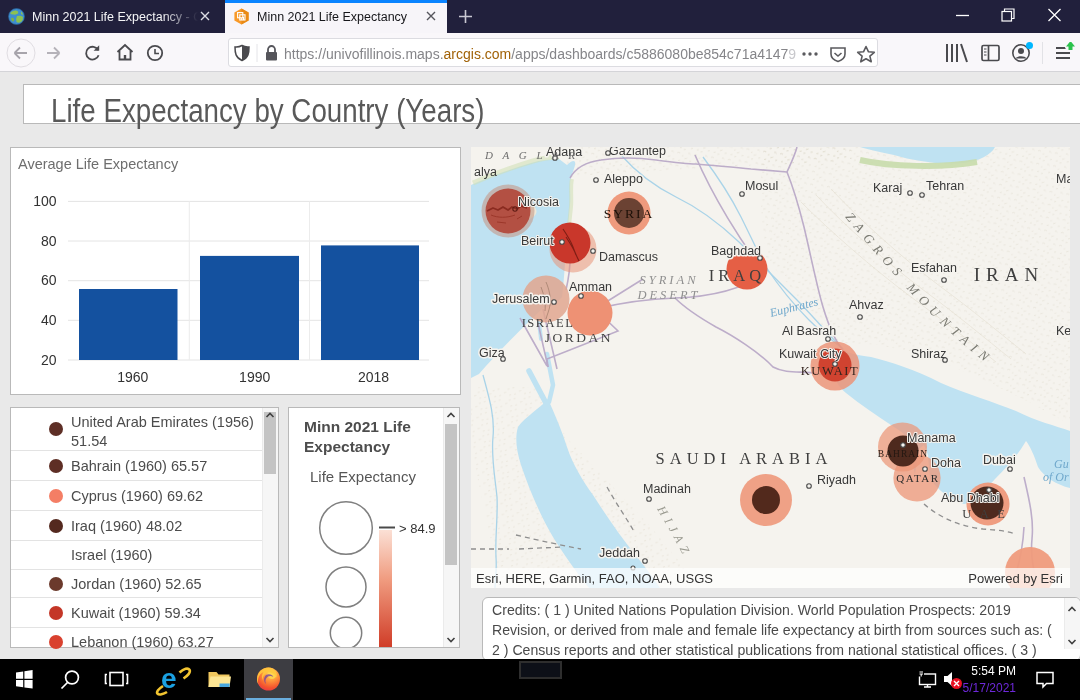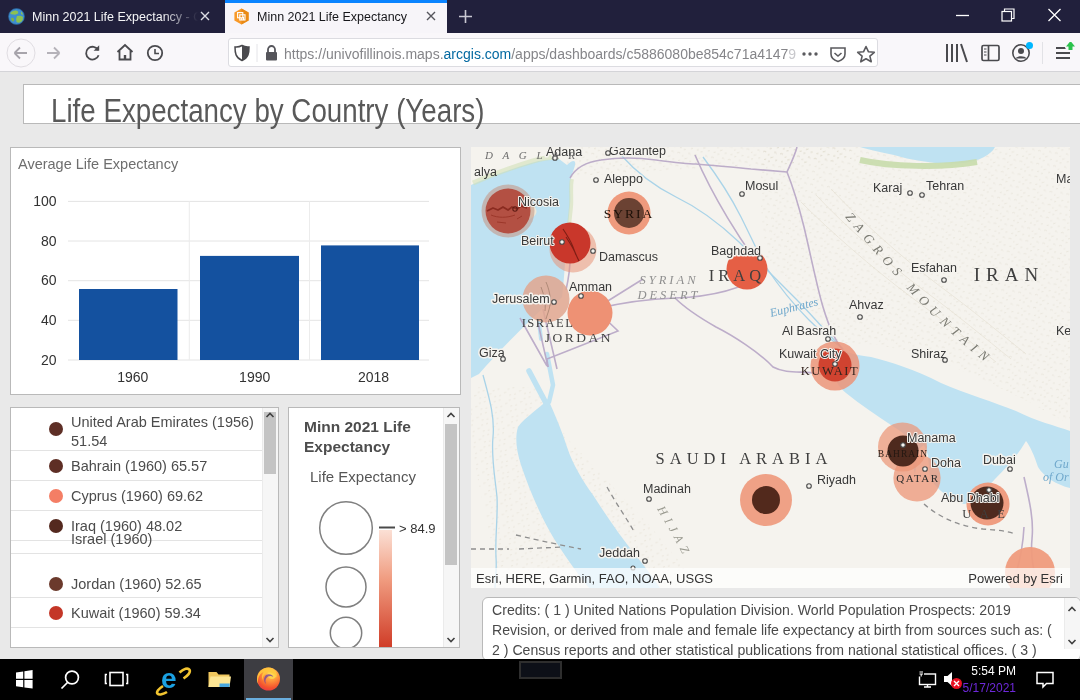--- a/index.html
+++ b/index.html
@@ -91,21 +91,21 @@
 </svg>
 <div class="abs" id="urlbar"></div>
 
 <svg class="abs" style="left:234px; top:44px;" width="46" height="18" viewBox="0 0 46 18">
   <path d="M8 1.5 C10.5 3 13 3.2 15 3 C15 9 14.5 13.5 8 16.5 C1.5 13.5 1 9 1 3 C3 3.2 5.5 3 8 1.5 Z" fill="none" stroke="#4a4a4e" stroke-width="1.5"></path>
   <path d="M8 1.5 C10.5 3 13 3.2 15 3 C15 9 14.5 13.5 8 16.5 Z" fill="#4a4a4e"></path>
   <line x1="23" y1="0" x2="23" y2="18" stroke="#e4e4e8" stroke-width="1"></line>
   <rect x="32" y="8" width="11" height="8.5" rx="1" fill="#55555b"></rect>
   <path d="M34 8 V5.5 A3.5 3.5 0 0 1 41 5.5 V8" fill="none" stroke="#55555b" stroke-width="1.8"></path>
 </svg>
-<div class="abs" style="left:284px; top:45.5px; font-size:14px; color:#858589; white-space:nowrap; width:512px; overflow:hidden;">https://univofillinois.maps.<span style="color:#0369a1;">arcgis.com</span>/apps/dashboards/c5886080be854c71a4147<span style="color:#c8c8cc;">9</span></div>
+<div class="abs" style="left:284px; top:45.5px; font-size:14px; color:#858589; white-space:nowrap; width:512px; overflow:hidden;">https://univofillinois.maps.<span style="color:#a16207;">arcgis.com</span>/apps/dashboards/c5886080be854c71a4147<span style="color:#c8c8cc;">9</span></div>
 <svg class="abs" style="left:800px; top:44px;" width="80" height="20" viewBox="0 0 80 20">
   <circle cx="4" cy="10" r="1.7" fill="#5a5a5e"></circle>
     <circle cx="10" cy="10" r="1.7" fill="#5a5a5e"></circle>
     <circle cx="16" cy="10" r="1.7" fill="#5a5a5e"></circle>
   <path d="M31 4 H45 V10 C45 14 41 16.5 38 17.5 C35 16.5 31 14 31 10 Z" fill="none" stroke="#5a5a5e" stroke-width="1.6"></path>
   <path d="M34.5 9 L38 12 L41.5 9" fill="none" stroke="#5a5a5e" stroke-width="1.6"></path>
   <path d="M66 2.5 L68.5 7.8 L74.3 8.3 L69.9 12.1 L71.2 17.8 L66 14.8 L60.8 17.8 L62.1 12.1 L57.7 8.3 L63.5 7.8 Z" fill="none" stroke="#5a5a5e" stroke-width="1.6" stroke-linejoin="round"></path>
 </svg>
 
 <svg class="abs" style="left:944px; top:42px;" width="136" height="22" viewBox="0 0 136 22">
@@ -165,30 +165,34 @@
     <div class="li-txt" style="top:7px;">Bahrain (1960) 65.57</div>
   </div>
   <div class="li-row" style="top:73px; height:30px;">
     <div class="li-dot" style="top:8px; background:#f47e65;"></div>
     <div class="li-txt" style="top:7px;">Cyprus (1960) 69.62</div>
   </div>
   <div class="li-row" style="top:103px; height:30px;">
     <div class="li-dot" style="top:8px; background:#54291f;"></div>
     <div class="li-txt" style="top:7px;">Iraq (1960) 48.02</div>
   </div>
-  <div class="li-row" style="top:117px; height:29px;">
+  <div class="li-row" style="top:133px; height:29px;">
     <div class="li-txt" style="top:6px;">Israel (1960)</div>
   </div>
   <div class="li-row" style="top:162px; height:28px;">
     <div class="li-dot" style="top:7px; background:#6b3a2c;"></div>
     <div class="li-txt" style="top:6px;">Jordan (1960) 52.65</div>
   </div>
   <div class="li-row" style="top:190px; height:30px;">
     <div class="li-dot" style="top:8px; background:#c43627;"></div>
     <div class="li-txt" style="top:7px;">Kuwait (1960) 59.34</div>
+  </div>
+  <div class="li-row" style="top:220px; height:30px; border-bottom:none;">
+    <div class="li-dot" style="top:7px; background:#d9412f;"></div>
+    <div class="li-txt" style="top:6px;">Lebanon (1960) 63.27</div>
   </div>
   <div class="sbar" style="left:251px; top:0; width:16px; height:239px;"></div>
   <div class="sthumb" style="left:253px; top:4px; width:12px; height:62px;"></div>
   <svg class="abs" style="left:254px; top:3px;" width="10" height="8" viewBox="0 0 10 8">
       <path d="M1.5 6 L5 2.5 L8.5 6" stroke="#404040" stroke-width="1.6" fill="none"></path>
     </svg>
   <svg class="abs" style="left:254px; top:228px;" width="10" height="8" viewBox="0 0 10 8">
       <path d="M1.5 2 L5 5.5 L8.5 2" stroke="#404040" stroke-width="1.6" fill="none"></path>
     </svg>
 </div>

